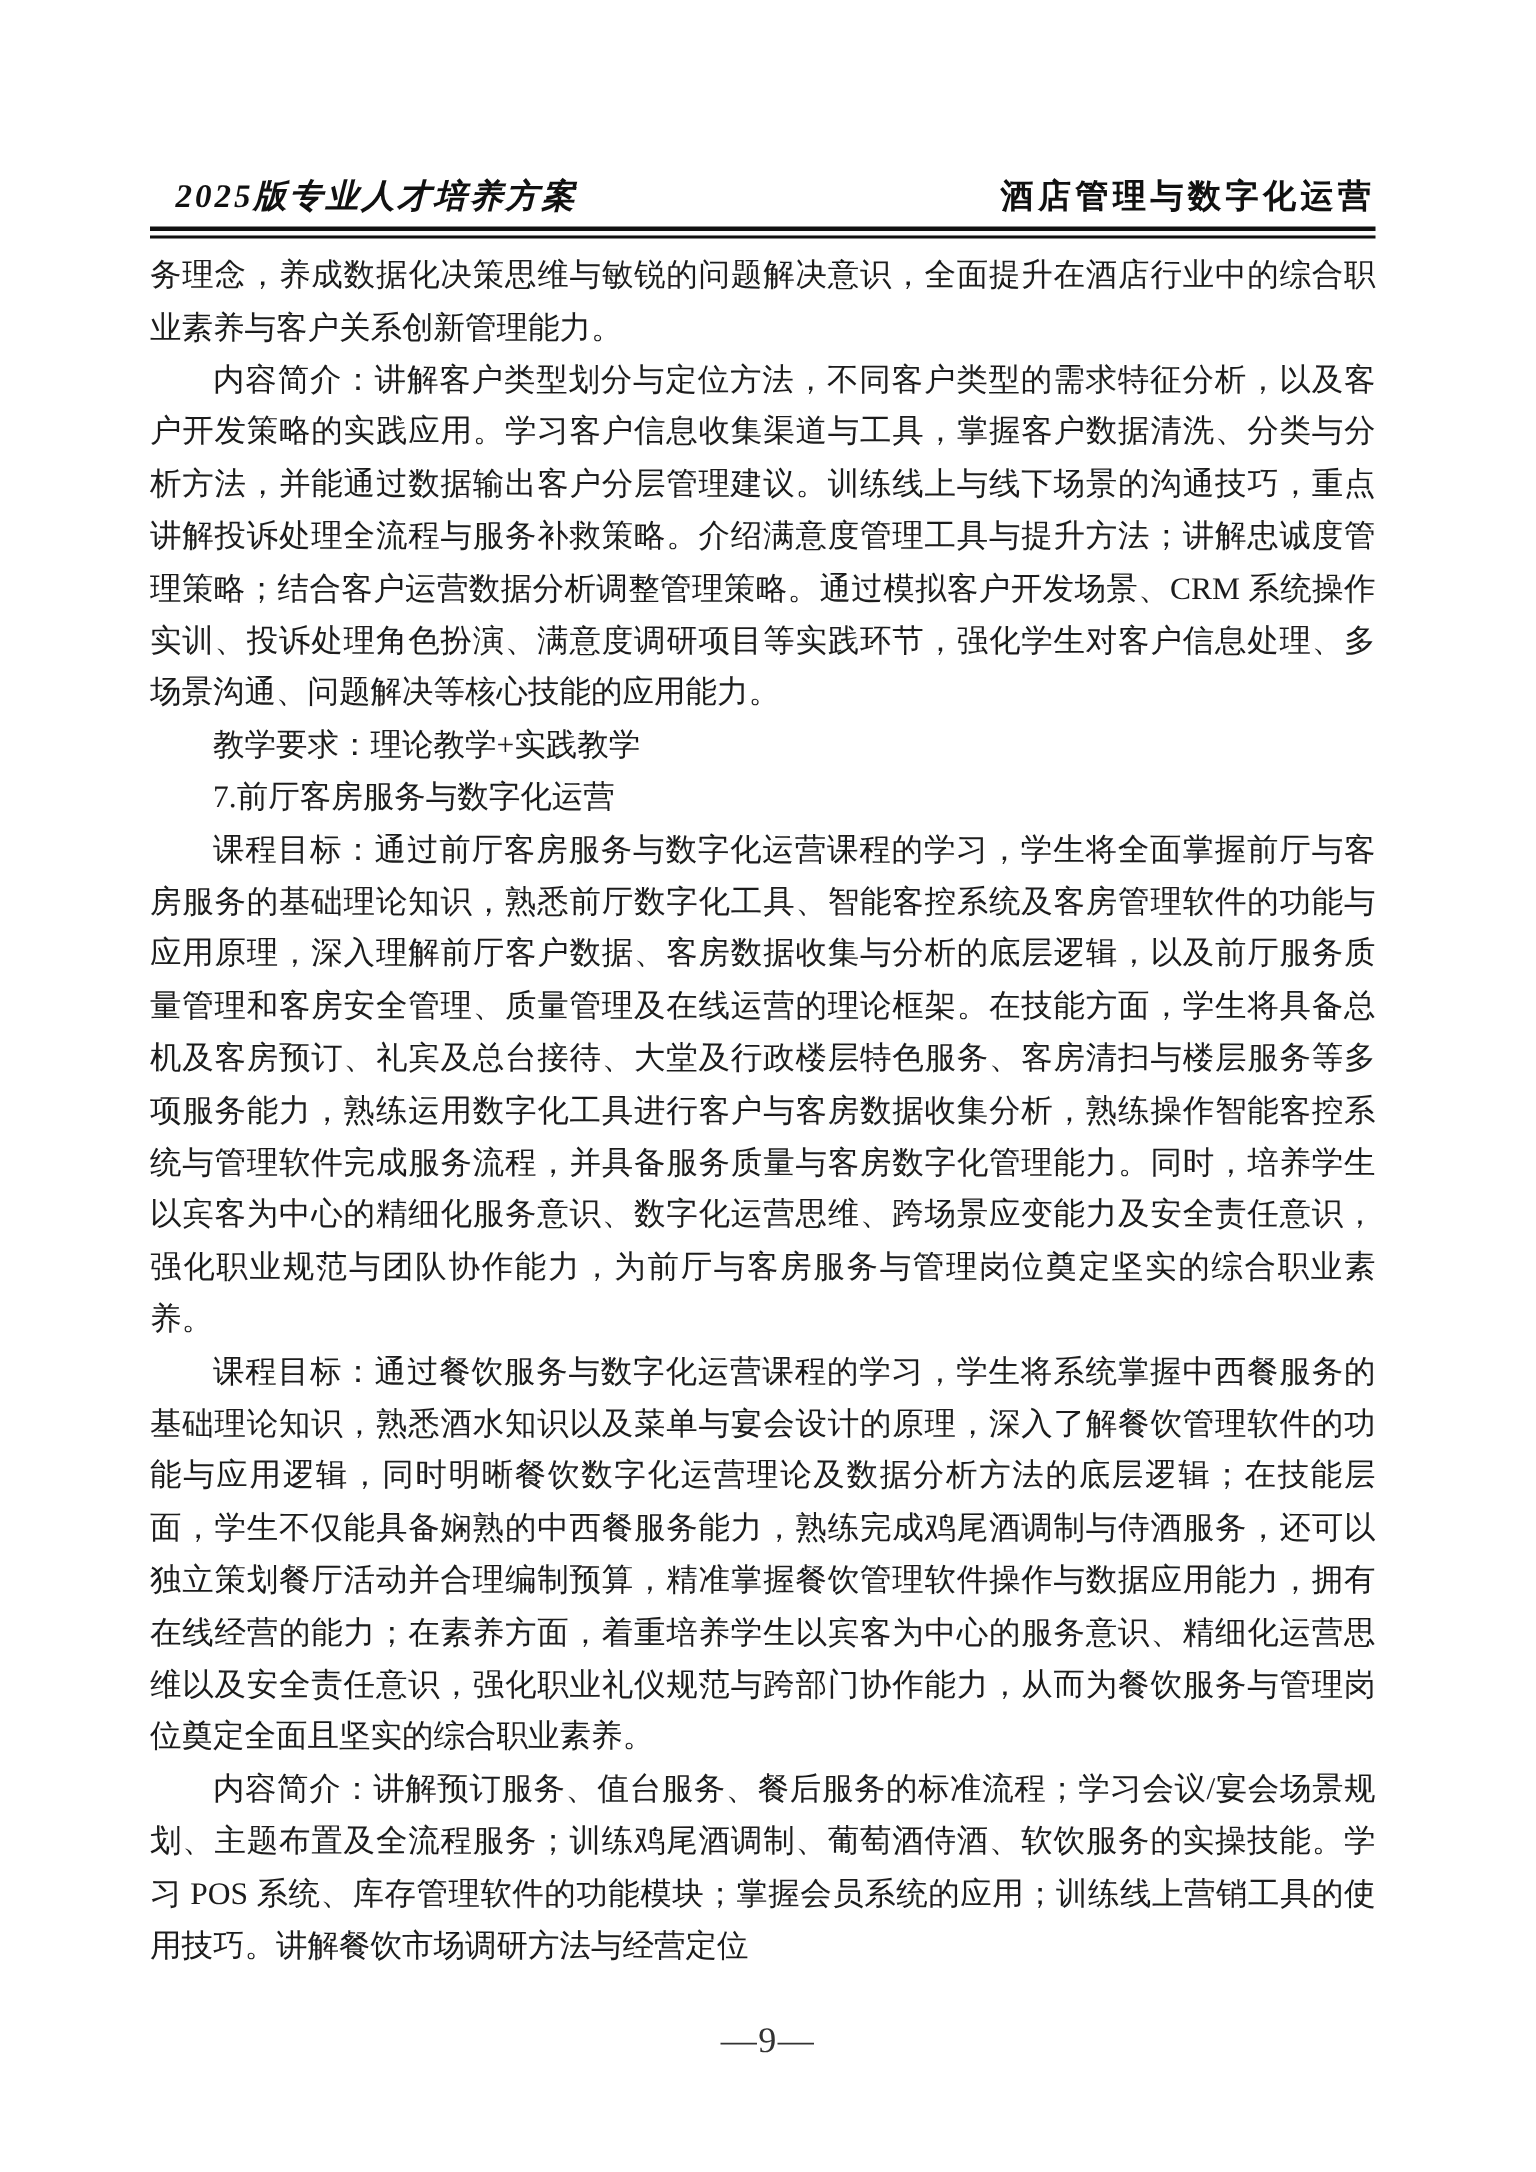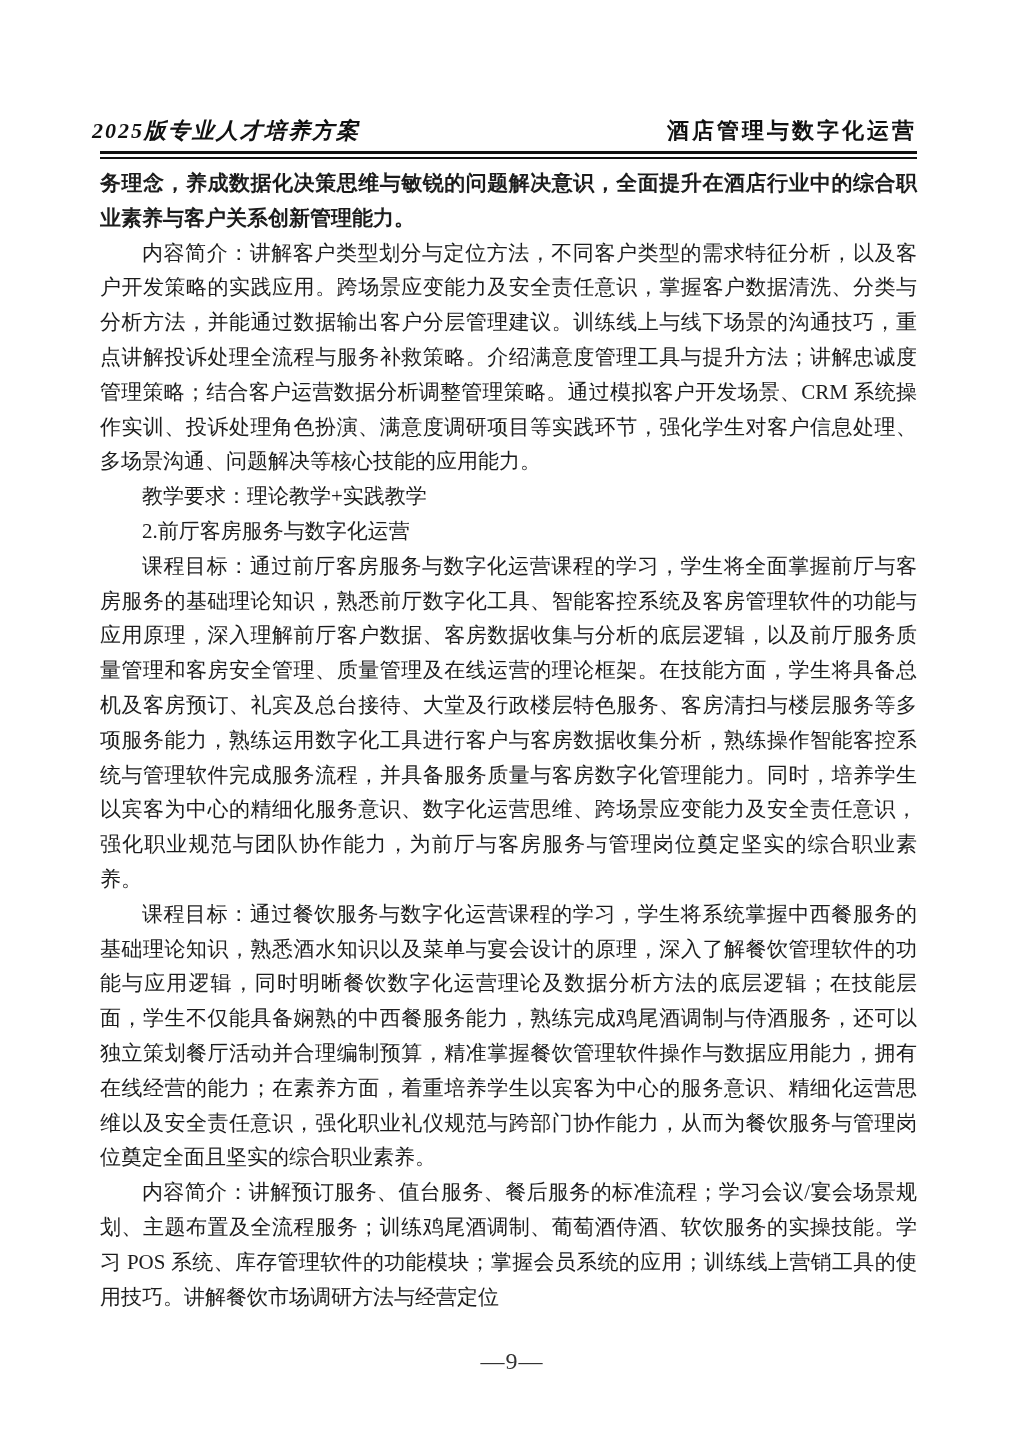--- a/index.html
+++ b/index.html
@@ -12,21 +12,21 @@
     width: 1024px;
     height: 1448px;
     background: #ffffff;
     overflow: hidden;
     font-family: "Liberation Serif", "DejaVu Serif", serif;
     color: #1a1a1a;
   }
   .page-header {
     position: absolute;
     top: 116px;
-    left: 92px;
+    left: 117px;
     right: 107px;
     display: flex;
     justify-content: space-between;
     align-items: center;
     font-size: 22px;
     font-weight: bold;
     letter-spacing: 2px;
     color: #111111;
   }
   .header-left-title {
@@ -57,21 +57,20 @@
   }
   .document-paragraphs p {
     margin: 0;
     padding: 0;
   }
   .para.indent {
     text-indent: 2em;
   }
   .para.continuation {
     text-indent: 0;
-    font-weight: bold;
   }
   .page-footer {
     position: absolute;
     top: 1348px;
     left: 0;
     width: 100%;
     text-align: center;
     font-size: 24px;
     color: #333333;
     letter-spacing: 1px;
@@ -84,23 +83,23 @@
 
   <div class="page-header">
     <span class="header-left-title">2025版专业人才培养方案</span>
     <span class="header-right-title">酒店管理与数字化运营</span>
   </div>
 
   <div class="header-rule"></div>
 
   <div class="document-paragraphs">
       <p class="para continuation">务理念，养成数据化决策思维与敏锐的问题解决意识，全面提升在酒店行业中的综合职业素养与客户关系创新管理能力。</p>
-      <p class="para indent">内容简介：讲解客户类型划分与定位方法，不同客户类型的需求特征分析，以及客户开发策略的实践应用。跨场景应变能力及安全责任意识，掌握客户数据清洗、分类与分析方法，并能通过数据输出客户分层管理建议。训练线上与线下场景的沟通技巧，重点讲解投诉处理全流程与服务补救策略。介绍满意度管理工具与提升方法；讲解忠诚度管理策略；结合客户运营数据分析调整管理策略。通过模拟客户开发场景、CRM 系统操作实训、投诉处理角色扮演、满意度调研项目等实践环节，强化学生对客户信息处理、多场景沟通、问题解决等核心技能的应用能力。</p>
+      <p class="para indent">内容简介：讲解客户类型划分与定位方法，不同客户类型的需求特征分析，以及客户开发策略的实践应用。学习客户信息收集渠道与工具，掌握客户数据清洗、分类与分析方法，并能通过数据输出客户分层管理建议。训练线上与线下场景的沟通技巧，重点讲解投诉处理全流程与服务补救策略。介绍满意度管理工具与提升方法；讲解忠诚度管理策略；结合客户运营数据分析调整管理策略。通过模拟客户开发场景、CRM 系统操作实训、投诉处理角色扮演、满意度调研项目等实践环节，强化学生对客户信息处理、多场景沟通、问题解决等核心技能的应用能力。</p>
       <p class="para indent">教学要求：理论教学+实践教学</p>
-      <p class="para indent">2.前厅客房服务与数字化运营</p>
+      <p class="para indent">7.前厅客房服务与数字化运营</p>
       <p class="para indent">课程目标：通过前厅客房服务与数字化运营课程的学习，学生将全面掌握前厅与客房服务的基础理论知识，熟悉前厅数字化工具、智能客控系统及客房管理软件的功能与应用原理，深入理解前厅客户数据、客房数据收集与分析的底层逻辑，以及前厅服务质量管理和客房安全管理、质量管理及在线运营的理论框架。在技能方面，学生将具备总机及客房预订、礼宾及总台接待、大堂及行政楼层特色服务、客房清扫与楼层服务等多项服务能力，熟练运用数字化工具进行客户与客房数据收集分析，熟练操作智能客控系统与管理软件完成服务流程，并具备服务质量与客房数字化管理能力。同时，培养学生以宾客为中心的精细化服务意识、数字化运营思维、跨场景应变能力及安全责任意识，强化职业规范与团队协作能力，为前厅与客房服务与管理岗位奠定坚实的综合职业素养。</p>
       <p class="para indent">课程目标：通过餐饮服务与数字化运营课程的学习，学生将系统掌握中西餐服务的基础理论知识，熟悉酒水知识以及菜单与宴会设计的原理，深入了解餐饮管理软件的功能与应用逻辑，同时明晰餐饮数字化运营理论及数据分析方法的底层逻辑；在技能层面，学生不仅能具备娴熟的中西餐服务能力，熟练完成鸡尾酒调制与侍酒服务，还可以独立策划餐厅活动并合理编制预算，精准掌握餐饮管理软件操作与数据应用能力，拥有在线经营的能力；在素养方面，着重培养学生以宾客为中心的服务意识、精细化运营思维以及安全责任意识，强化职业礼仪规范与跨部门协作能力，从而为餐饮服务与管理岗位奠定全面且坚实的综合职业素养。</p>
       <p class="para indent">内容简介：讲解预订服务、值台服务、餐后服务的标准流程；学习会议/宴会场景规划、主题布置及全流程服务；训练鸡尾酒调制、葡萄酒侍酒、软饮服务的实操技能。学习 POS 系统、库存管理软件的功能模块；掌握会员系统的应用；训练线上营销工具的使用技巧。讲解餐饮市场调研方法与经营定位</p>
     </div>
 
   <div class="page-footer">
     <span>—9—</span>
   </div>
 
 </div>

